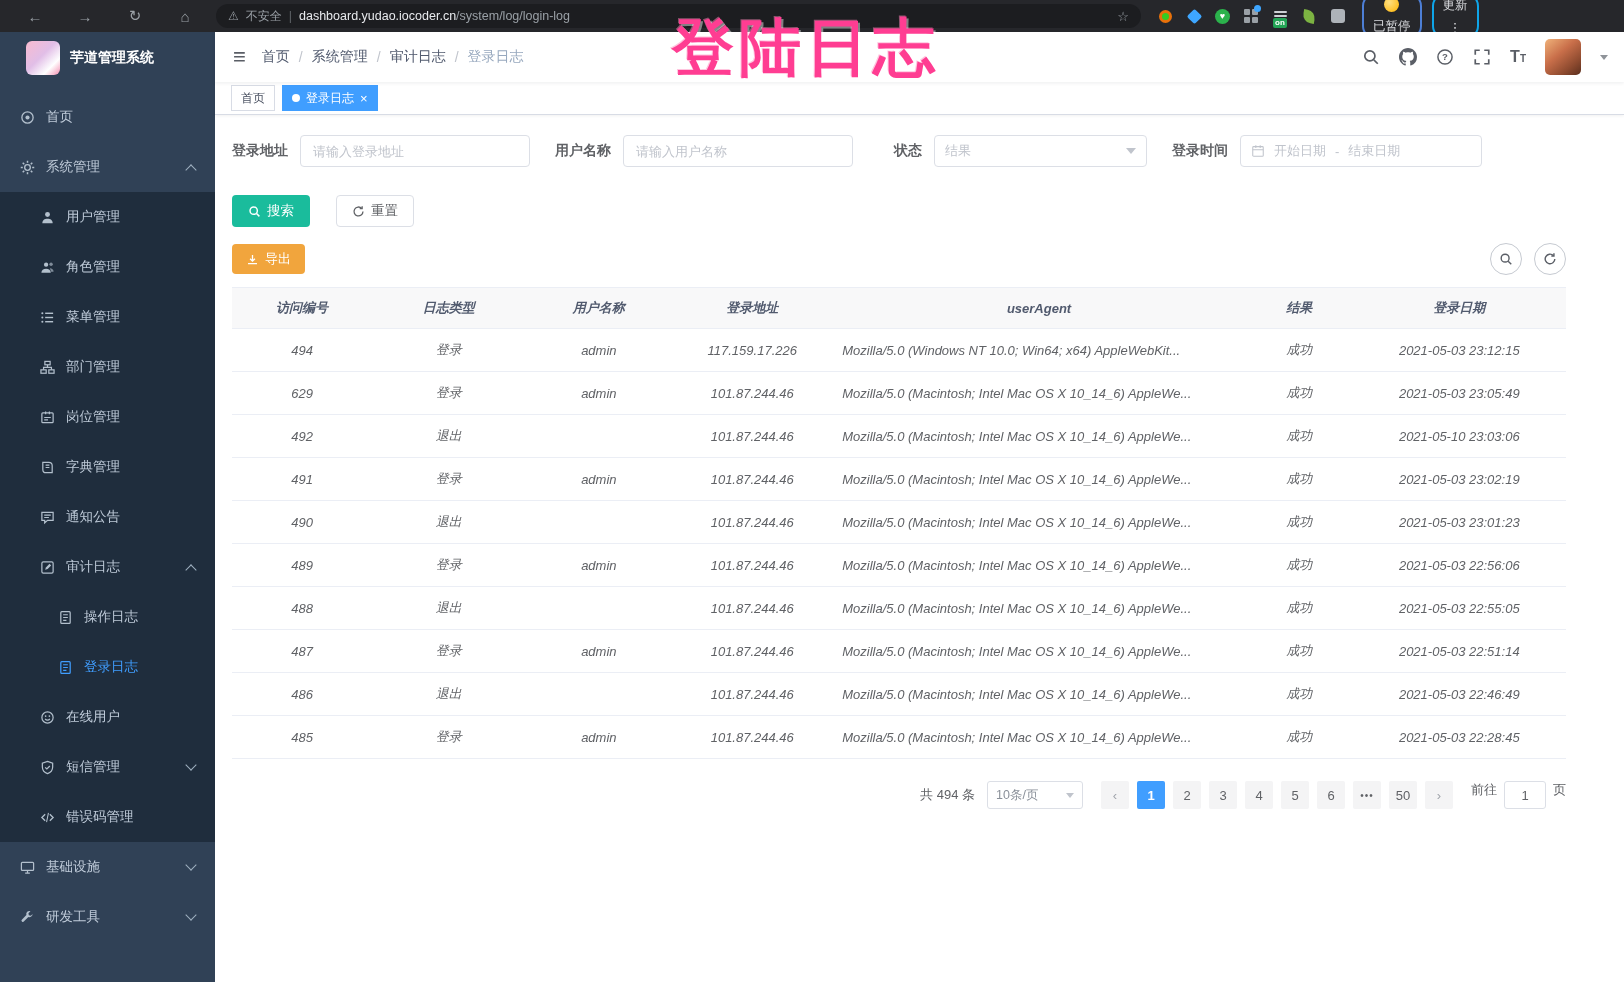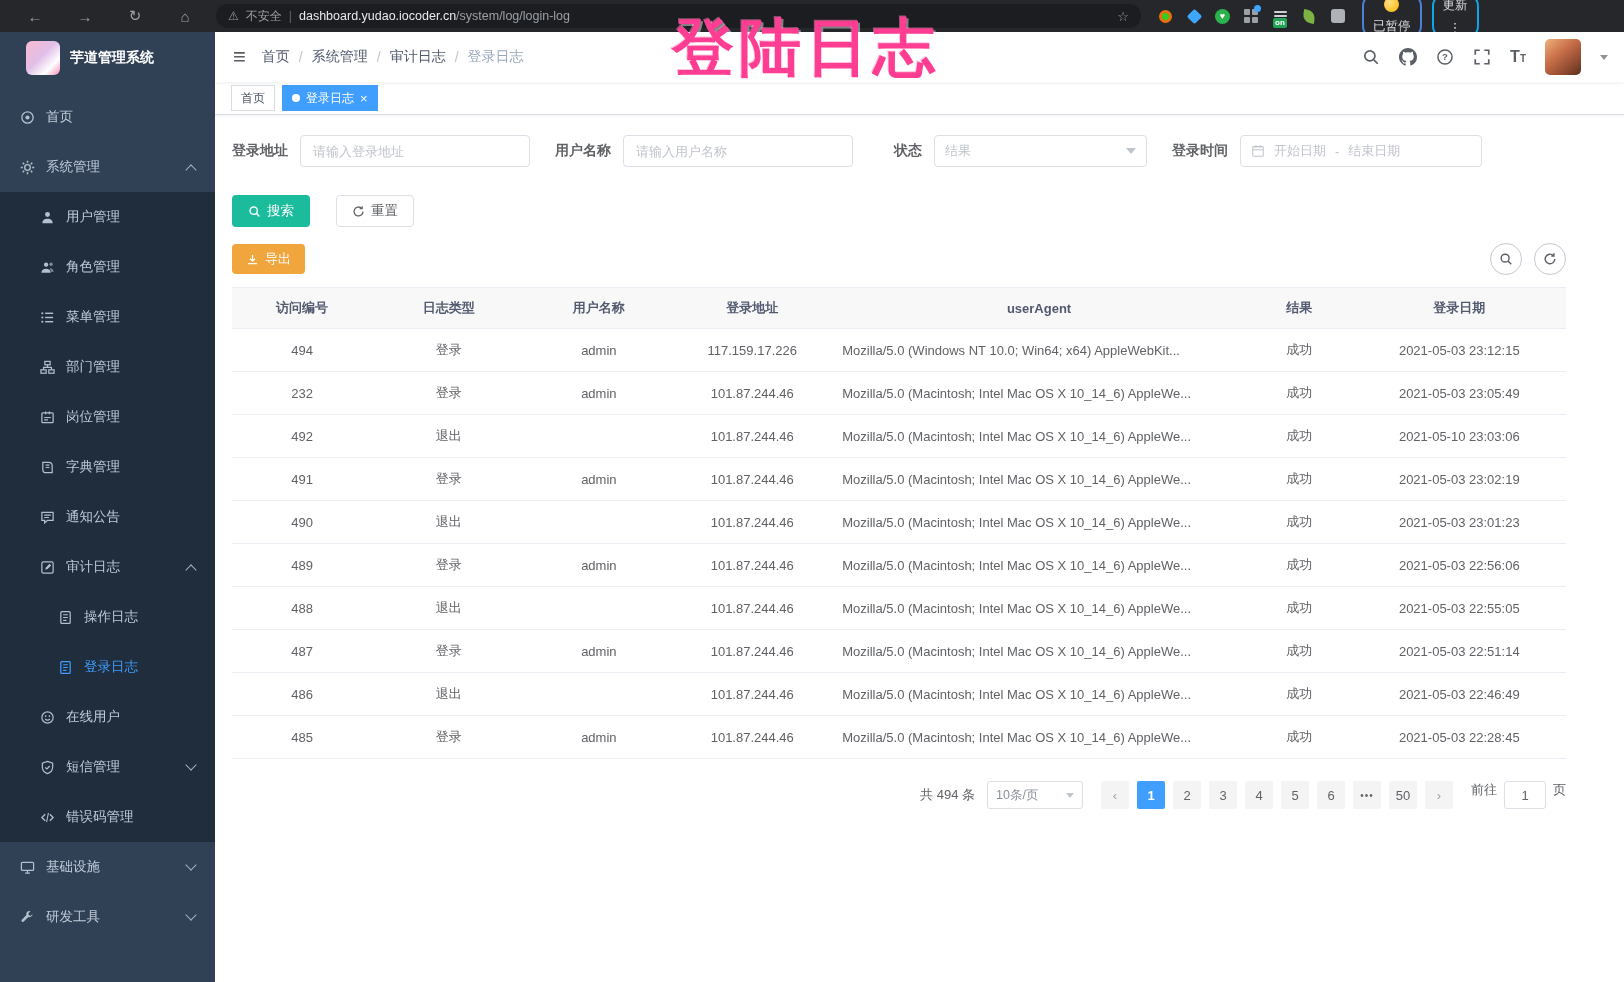--- a/index.html
+++ b/index.html
@@ -104,21 +104,21 @@
 
   .exprow{margin-top:16px;display:flex;align-items:center;justify-content:space-between;}
   .btn-export{background:#f1a53d;color:#fff;height:30px;font-size:13px;padding:0 13px;}
   .circles{display:flex;gap:12px;}
   .circ{width:30px;height:30px;border-radius:50%;border:1px solid #c6cad1;background:#fff;color:#5a5e66;
         display:flex;align-items:center;justify-content:center;cursor:pointer;}
   .circ svg{width:14px;height:14px;}
 
   
   .tablewrap{margin-top:12px;}
-  table{width:100%;border-collapse:collapse;font-size:13px;color:#606266;table-layout:fixed;}
+  table{width:100%;border-collapse:collapse;font-size:13px;color:#606266;table-layout:fixed;font-style:italic;}
   thead th{background:#f8f8f9;color:#515a6e;font-weight:bold;height:38px;text-align:center;
            border-bottom:1px solid #ebeef5;border-top:1px solid #ebeef5;white-space:nowrap;overflow:hidden;}
   td{height:43px;border-bottom:1px solid #ebeef5;text-align:center;white-space:nowrap;overflow:hidden;
      text-overflow:ellipsis;padding:0 6px;box-sizing:border-box;}
   td.c4{text-align:left;padding-left:10px;}
 
   
   .pager{margin-top:22px;display:flex;align-items:center;justify-content:flex-end;gap:8px;
          font-size:13px;color:#606266;}
   .ptotal{margin-right:4px;}
@@ -499,21 +499,21 @@
                 <tr>
                   <td class="c0">494</td>
                   <td class="c1">登录</td>
                   <td class="c2">admin</td>
                   <td class="c3">117.159.17.226</td>
                   <td class="c4">Mozilla/5.0 (Windows NT 10.0; Win64; x64) AppleWebKit...</td>
                   <td class="c5">成功</td>
                   <td class="c6">2021-05-03 23:12:15</td>
                 </tr>
                 <tr>
-                  <td class="c0">232</td>
+                  <td class="c0">629</td>
                   <td class="c1">登录</td>
                   <td class="c2">admin</td>
                   <td class="c3">101.87.244.46</td>
                   <td class="c4">Mozilla/5.0 (Macintosh; Intel Mac OS X 10_14_6) AppleWe...</td>
                   <td class="c5">成功</td>
                   <td class="c6">2021-05-03 23:05:49</td>
                 </tr>
                 <tr>
                   <td class="c0">492</td>
                   <td class="c1">退出</td>

